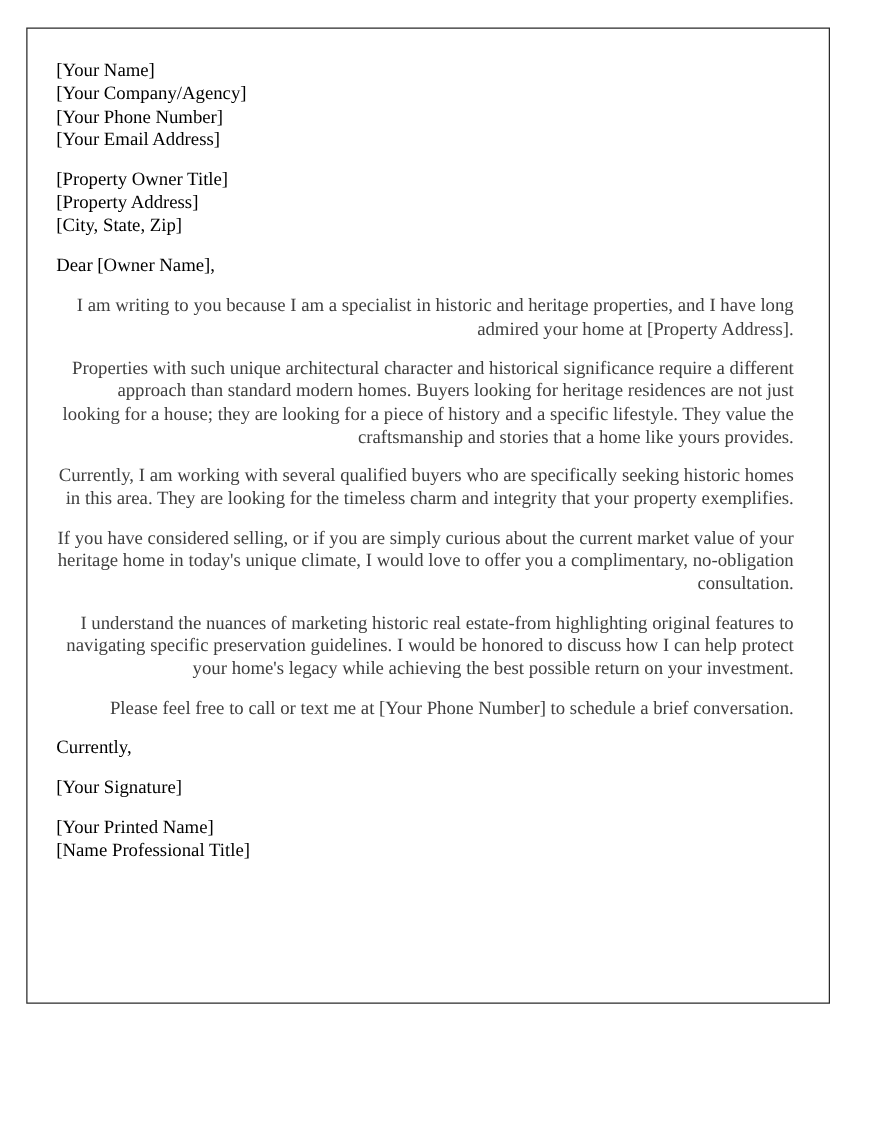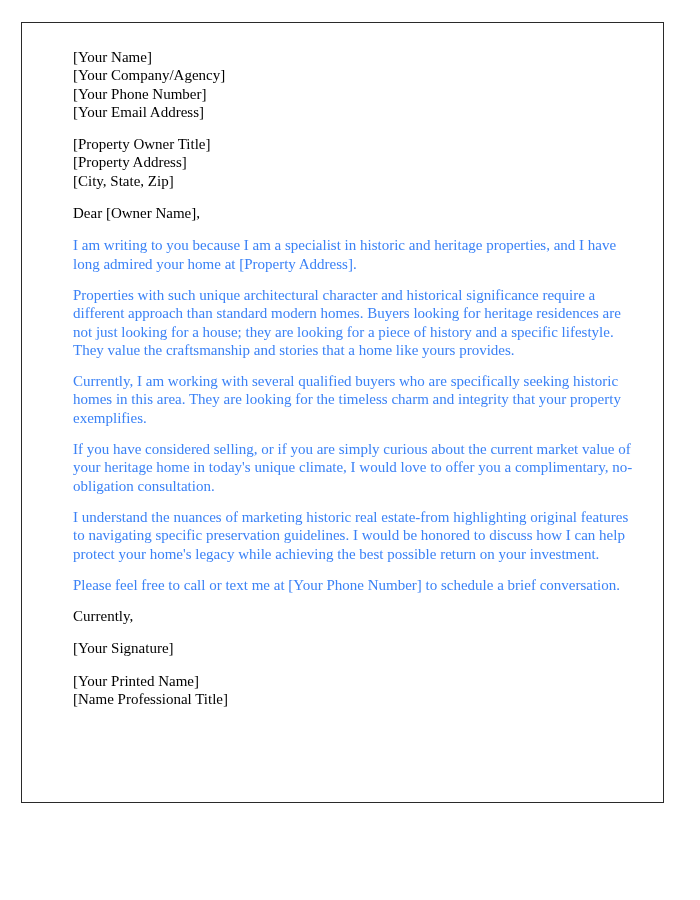--- a/index.html
+++ b/index.html
@@ -18,21 +18,20 @@
 
   #page {
     position: absolute;
     left: 21px;
     top: 22px;
     width: 643px;
     height: 781px;
     box-sizing: border-box;
     border: 1.5px solid #2a2a2a;
     background: #ffffff;
-    padding-left: 28px;
   }
 
   #letter-body {
     box-sizing: border-box;
     padding: 25px 28px 0 23px;
   }
 
   .block {
     margin: 0;
   }
@@ -40,22 +39,22 @@
   .line {
     font-size: 15px;
     line-height: 18.3px;
     color: #000000;
     white-space: pre-wrap;
   }
 
   .para {
     font-size: 15px;
     line-height: 18.3px;
-    color: #3b82f6;
-    text-align: left;
+    color: #404040;
+    text-align: right;
     margin: 0;
     max-width: 592px;
   }
 
   
   .gap {
     height: 14px;
   }
 
   .gap-sm {

